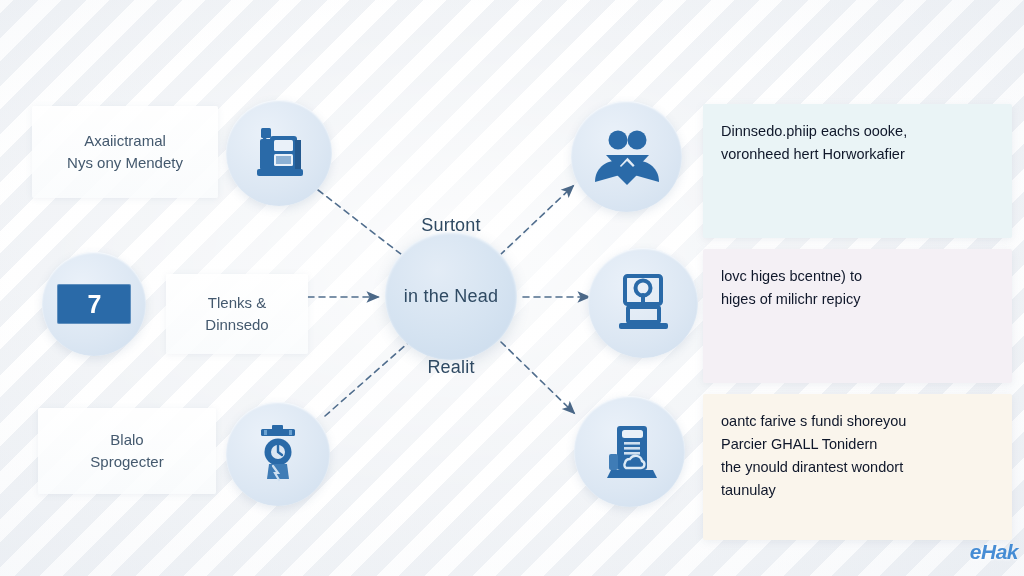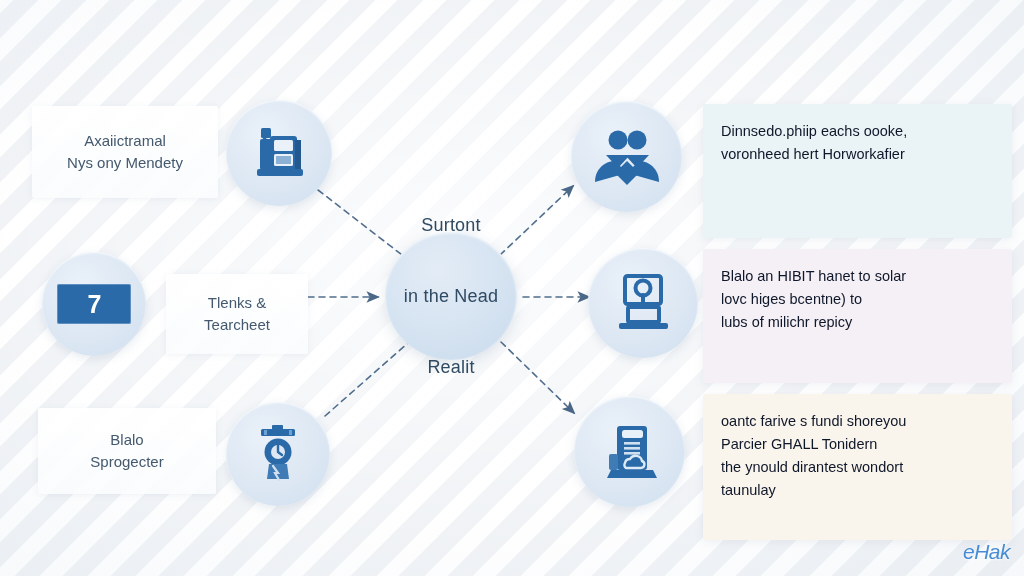--- a/index.html
+++ b/index.html
@@ -99,24 +99,24 @@
     font-size: 14.5px;
     line-height: 23px;
     border-radius: 2px;
     box-shadow: 0 2px 8px rgba(120,140,165,0.12);
   }
   .descbox .dline { white-space: nowrap; }
 
   
   #watermark {
     position: absolute;
-    right: 14px;
+    right: 6px;
     bottom: 12px;
     font-size: 21px;
-    font-weight: normal;
+    font-weight: bold;
     font-style: italic;
     color: #2f7fd0;
     letter-spacing: -0.5px;
     opacity: 0.88;
     text-shadow: 0 1px 2px rgba(255,255,255,0.9);
   }
 </style>
 </head>
 <body>
 
@@ -144,21 +144,21 @@
     <line x1="501" y1="342" x2="574" y2="413" stroke="#33557a" stroke-width="1.6" stroke-dasharray="6 5" stroke-linecap="round" opacity="0.85" marker-end="url(#ah)"></line>
   </svg>
 
   <div class="caption" style="left:32px; top:106px; width:186px; height:92px;">
     <span>Axaiictramal</span>
     <span>Nys ony Mendety</span>
   </div>
 
   <div class="caption" style="left:166px; top:274px; width:142px; height:80px;">
     <span>Tlenks &amp;</span>
-    <span>Tearcheet</span>
+    <span>Dinnsedo</span>
   </div>
 
   <div class="caption" style="left:38px; top:408px; width:178px; height:86px;">
     <span>Blalo</span>
     <span>Sprogecter</span>
   </div>
 
   <div class="node" style="left:226px; top:100px; width:106px; height:106px;">
     <span>
       <svg width="62" height="62" viewBox="0 0 62 62">
@@ -243,23 +243,22 @@
       </svg>
     </span>
   </div>
 
   <div class="descbox" style="left:703px; top:104px; width:273px; height:102px; background:#eaf4f6;">
     <div class="dline">Dinnsedo.phiip eachs oooke,</div>
     <div class="dline">voronheed hert Horworkafier</div>
   </div>
 
   <div class="descbox" style="left:703px; top:249px; width:273px; height:102px; background:#f4f0f5;">
-    <div class="dline">Blalo an HIBIT hanet to solar</div>
     <div class="dline">lovc higes bcentne) to</div>
-    <div class="dline">lubs of milichr repicy</div>
+    <div class="dline">higes of milichr repicy</div>
   </div>
 
   <div class="descbox" style="left:703px; top:394px; width:273px; height:114px; background:#faf5ec;">
     <div class="dline">oantc farive s fundi shoreyou</div>
     <div class="dline">Parcier GHALL Tonidern</div>
     <div class="dline">the ynould dirantest wondort</div>
     <div class="dline">taunulay</div>
   </div>
 
   <div id="watermark">

